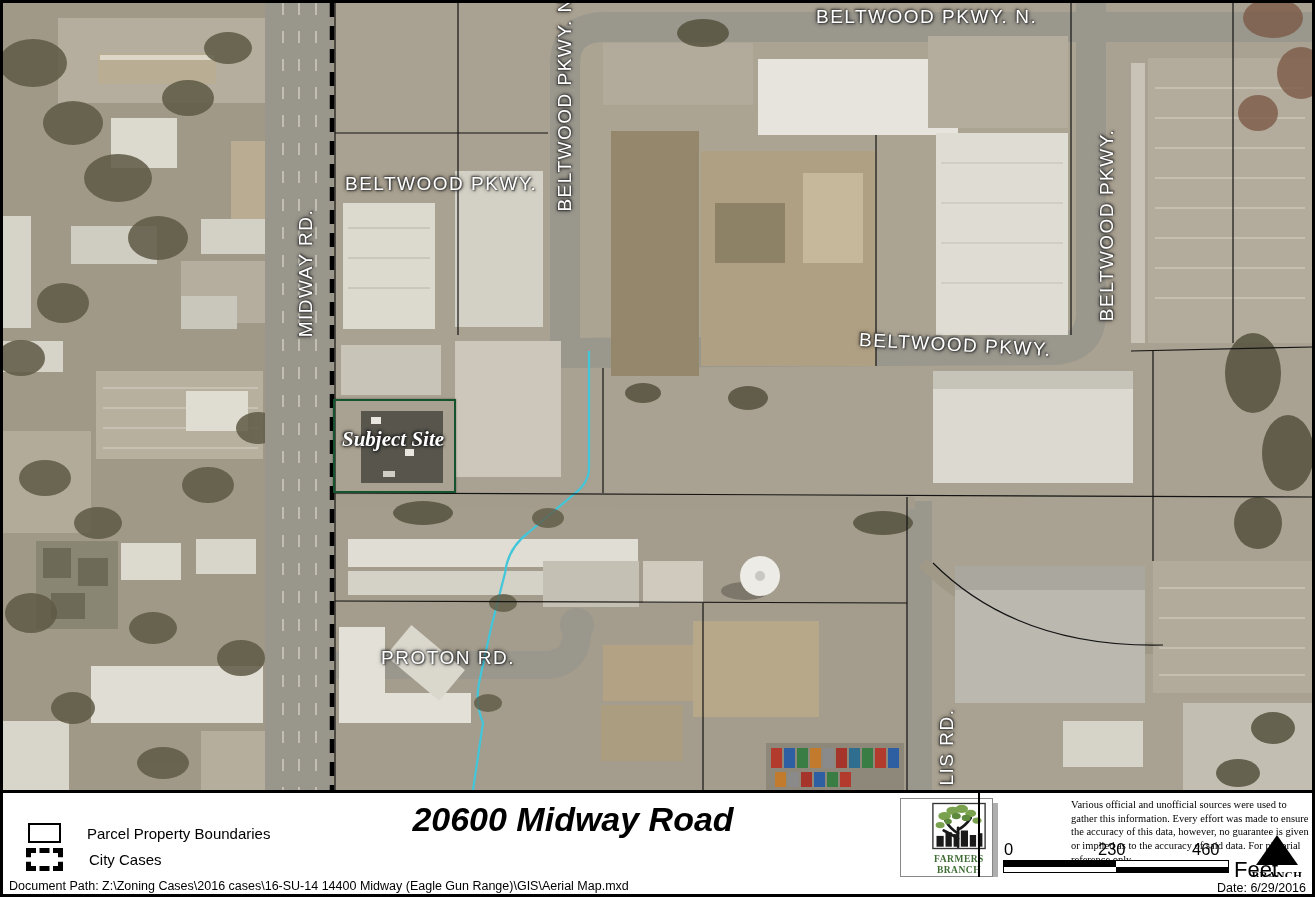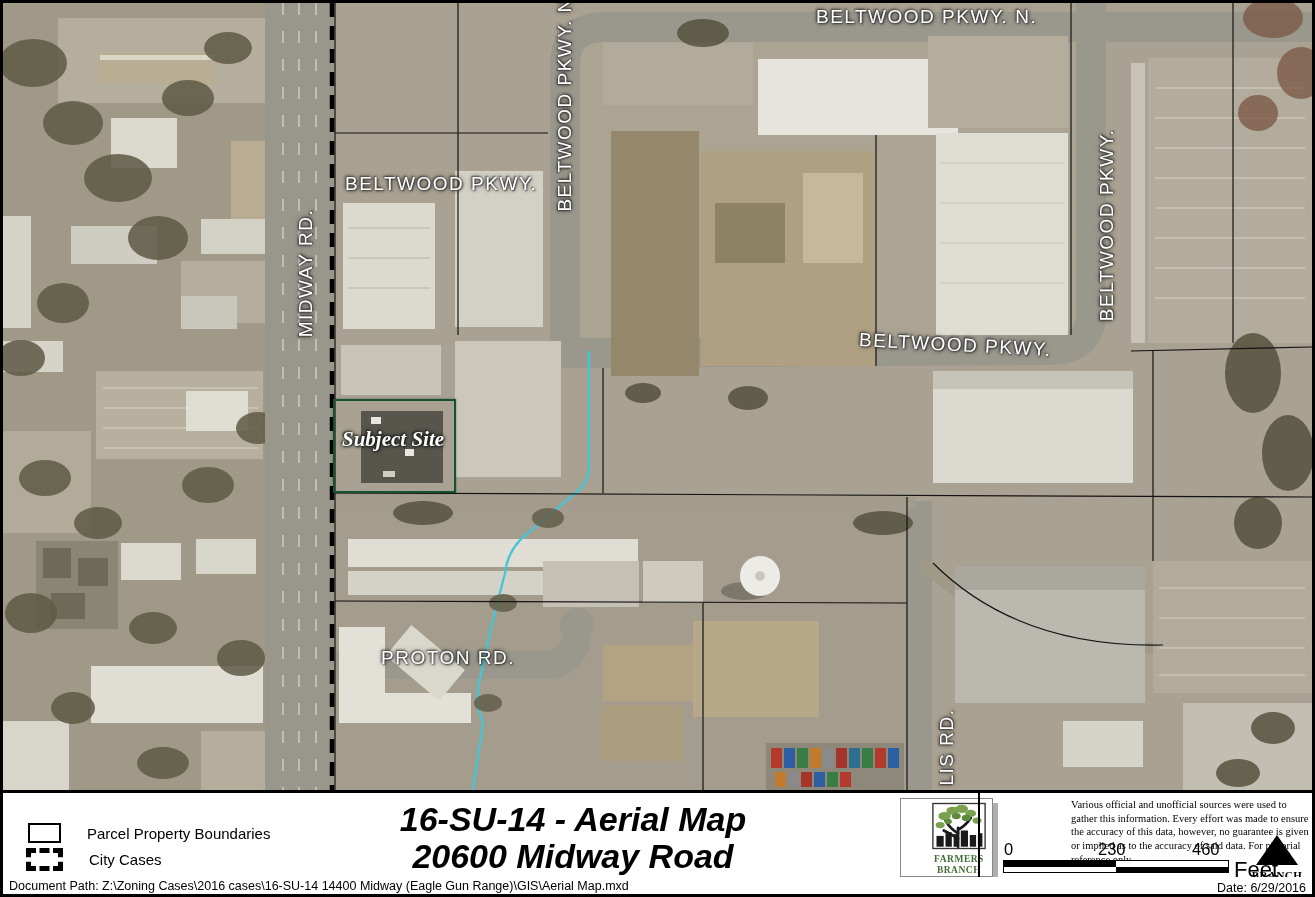--- a/index.html
+++ b/index.html
@@ -271,21 +271,20 @@
     <div class="legend-item" style="left:25px;top:30px;">
       <span class="swatch-parcel"></span>
       <span class="legend-label">Parcel Property Boundaries</span>
     </div>
     <div class="legend-item" style="left:23px;top:55px;">
       <span class="swatch-city"></span>
       <span class="legend-label">City Cases</span>
     </div>
 
     <div class="map-title">
-      <div>16-SU-14 -  Aerial Map</div>
       <div>20600 Midway Road</div>
     </div>
 
     <div class="logo-card">
       <svg aria-hidden="true" width="54" height="48" viewBox="0 0 60 52" style="margin-top:3px;">
         <rect x="1" y="1" width="58" height="50" fill="#fff" stroke="#333" stroke-width="1.5"></rect>
         <g fill="#1a1a1a">
           <rect x="5" y="37" width="8" height="12"></rect>
             <rect x="15" y="33" width="7" height="16"></rect>
           <rect x="24" y="35" width="6" height="14"></rect>

